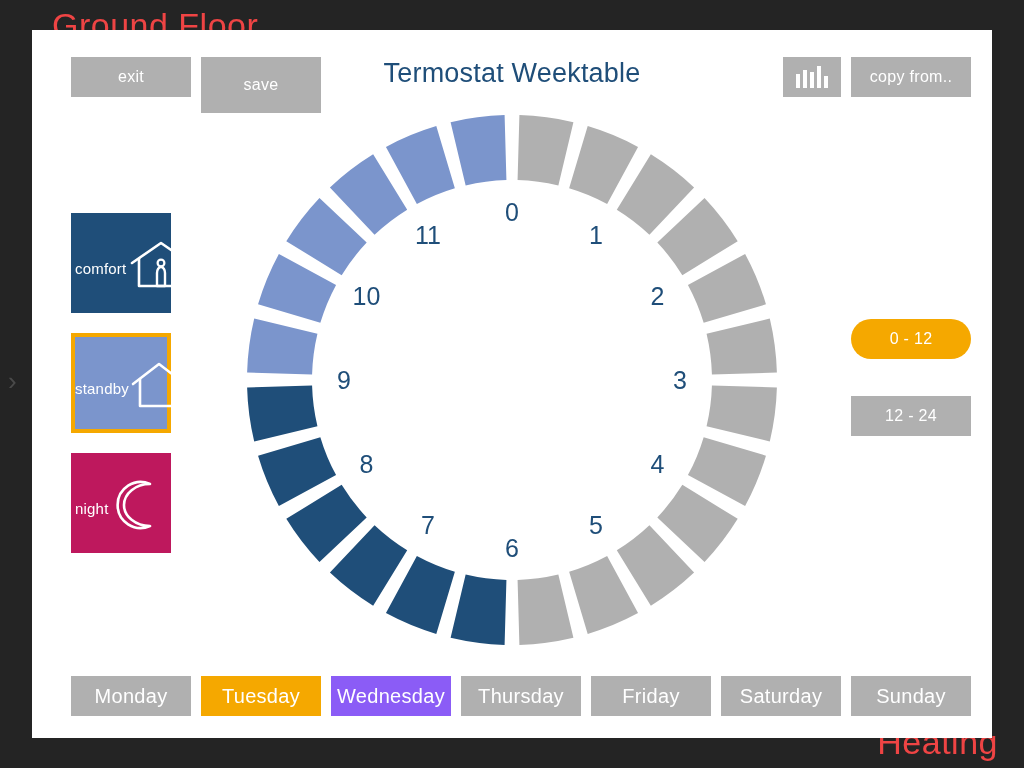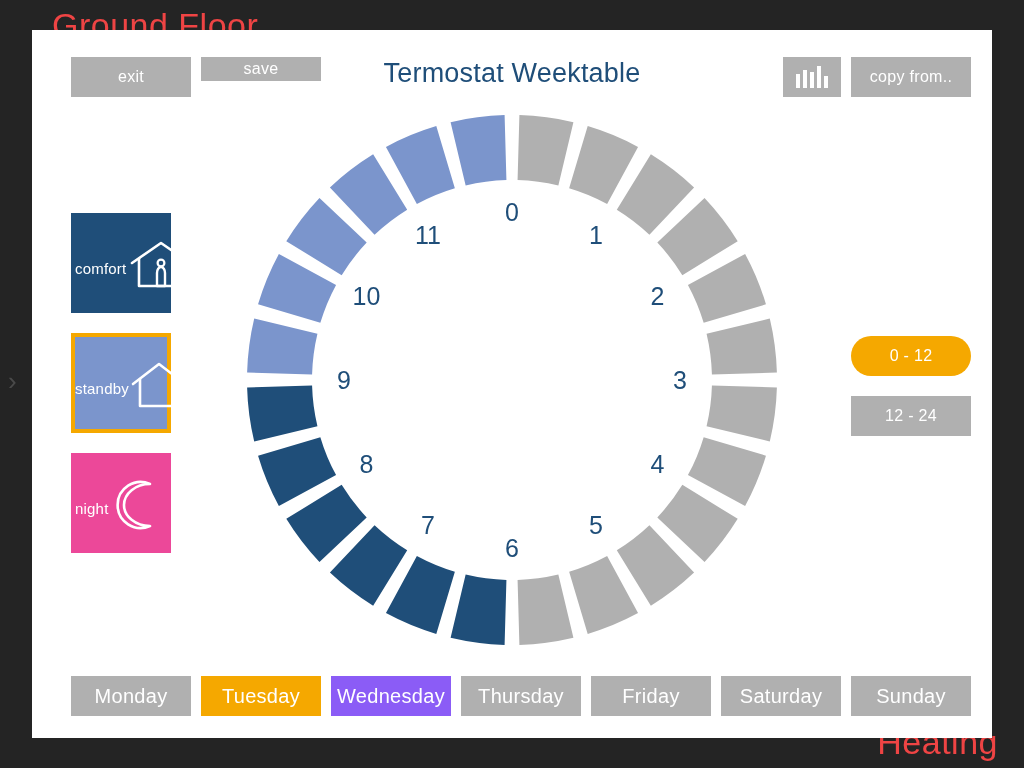--- a/index.html
+++ b/index.html
@@ -60,21 +60,21 @@
     letter-spacing: 0.3px;
     display: flex;
     align-items: center;
     justify-content: center;
     padding: 0;
     cursor: pointer;
     box-sizing: border-box;
   }
 
   #exit-button   { left: 39px;  top: 27px; width: 120px; height: 40px; }
-  #save-button   { left: 169px; top: 27px; width: 120px; height: 24px; text-align: center; }
+  #save-button   { left: 169px; top: 27px; width: 120px; height: 56px; text-align: center; }
   #chart-button  { left: 751px; top: 27px; width: 58px;  height: 40px; }
   #copy-button   { left: 819px; top: 27px; width: 120px; height: 40px; }
 
   .page-title {
     position: absolute;
     left: 0; right: 0;
     top: 28px;
     text-align: center;
     color: #1f4e79;
     font-size: 27px;
@@ -119,21 +119,21 @@
   #mode-standby { top: 303px; background: #7b95cc; border-color: #f5a800; }
   #mode-night   { top: 423px; background: #b0b0b0; }
 
   
   .range-btn {
     position: absolute;
     left: 819px;
     width: 120px;
     height: 40px;
   }
-  #range-0-12  { top: 306px; border-radius: 20px; }
+  #range-0-12  { top: 289px; border-radius: 20px; }
   #range-12-24 { top: 366px; }
 
   
   .day-btn {
     position: absolute;
     top: 646px;
     width: 120px;
     height: 40px;
     font-size: 20px;
   }
@@ -200,21 +200,21 @@
       <span class="mode-icon">
         <svg viewBox="0 0 70 52" width="70" height="52">
           <path d="M4 25 L30 5 L56 25" fill="none" stroke="#fff" stroke-width="2.6" stroke-linecap="round" stroke-linejoin="round"></path>
           <path d="M11 20 L11 47 L49 47 L49 20" fill="none" stroke="#fff" stroke-width="2.6" stroke-linejoin="round"></path>
           <circle cx="60" cy="23" r="3.4" fill="none" stroke="#fff" stroke-width="2.2"></circle>
           <path d="M56 33 a4 6 0 0 1 8 0 L64 47 L56 47 Z" fill="none" stroke="#fff" stroke-width="2.4" stroke-linejoin="round"></path>
         </svg>
       </span>
     </div>
 
-    <div class="mode-btn" id="mode-night" style="background: #ec4899; border-color: transparent;">
+    <div class="mode-btn" id="mode-night" style="background: #be185d; border-color: transparent;">
       <span class="mode-label">night</span>
       <span class="mode-icon">
         <svg viewBox="0 0 70 52" width="70" height="52">
           <path d="M41 5 a23 23 0 1 0 0 42 a26 21 0 0 1 0 -42 Z" fill="none" stroke="#fff" stroke-width="2.6" stroke-linejoin="round"></path>
         </svg>
       </span>
     </div>
 
     <button class="btn range-btn" id="range-0-12" style="background: rgb(245, 168, 0);">0 - 12</button>
     <button class="btn range-btn" id="range-12-24" style="background: rgb(176, 176, 176);">12 - 24</button>

